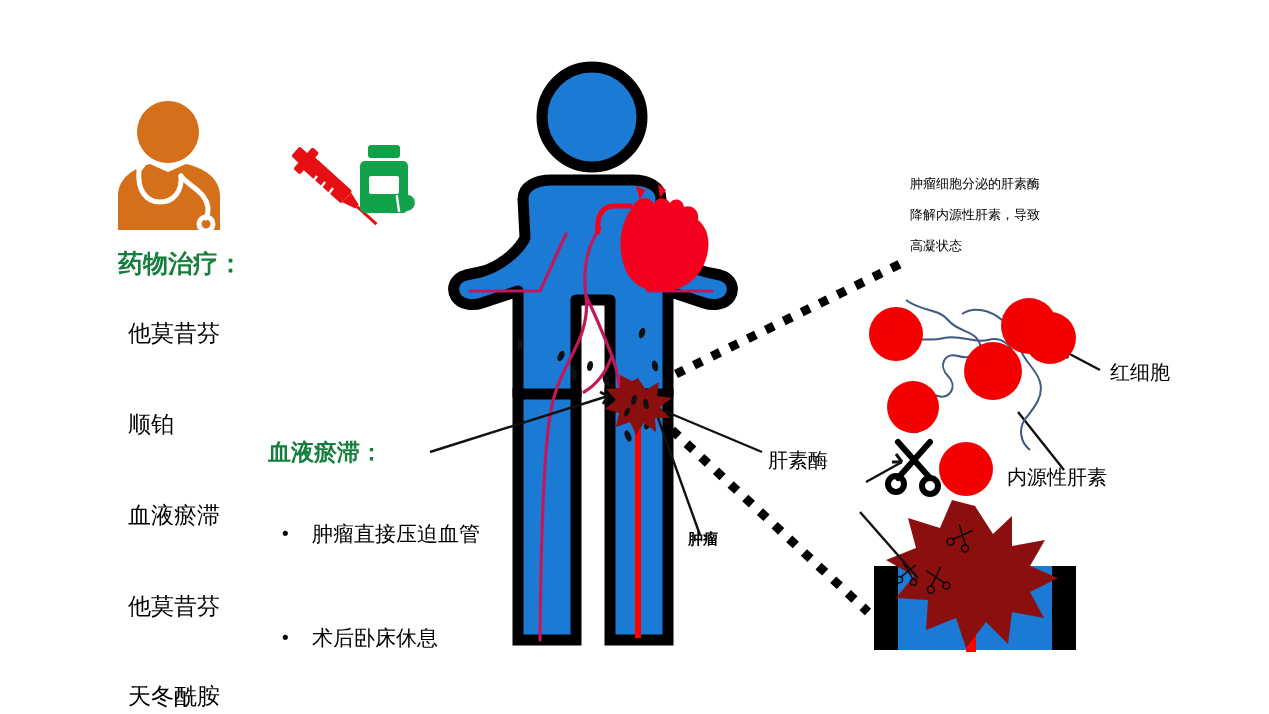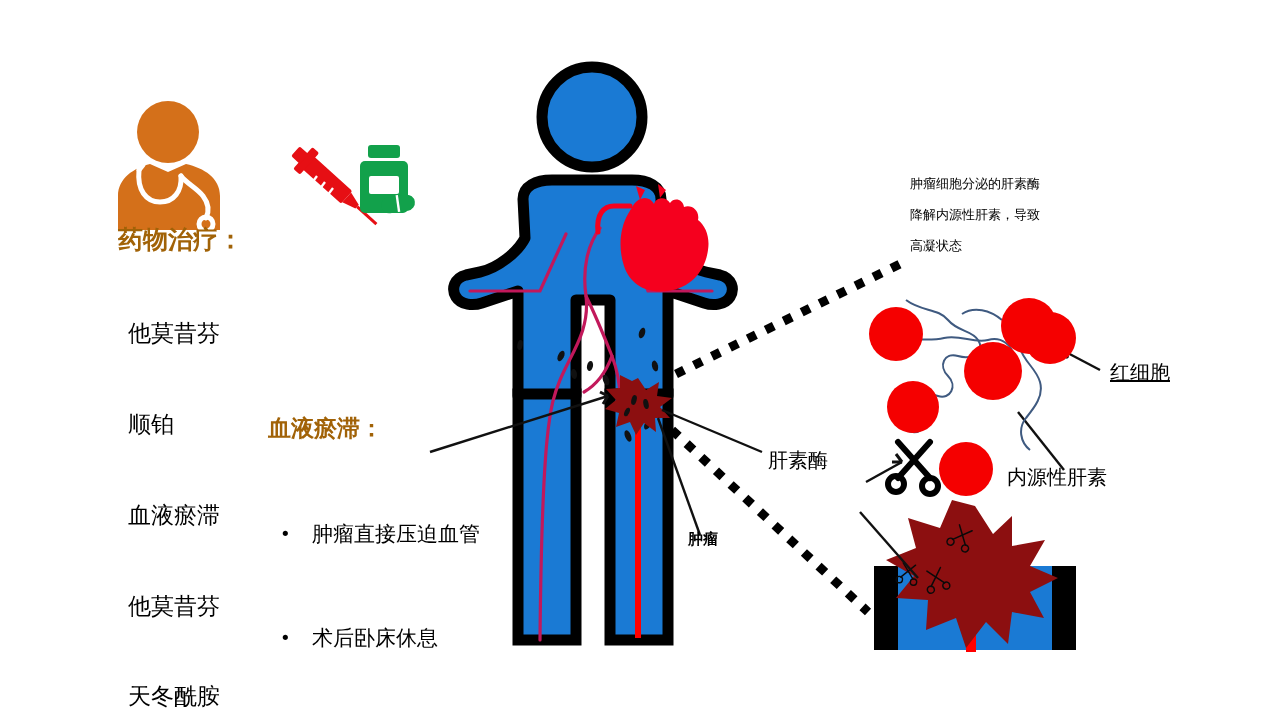--- a/index.html
+++ b/index.html
@@ -7,38 +7,38 @@
     width:1269px;height:714px;
     background:#ffffff;
     font-family:"DejaVu Sans","Liberation Sans",sans-serif;
     position:relative;overflow:hidden;
   }
   #stage{position:absolute;inset:0;}
   .layer{position:absolute;inset:0;}
   svg.layer{width:1269px;height:714px;}
 
   .txt{position:absolute;white-space:pre;line-height:1.28;color:#000;}
-  .heading{color:#a16207;font-weight:bold;}
+  .heading{color:#15803d;font-weight:bold;margin-top:24px;}
 
   
   #drug-heading{left:118px;top:224px;font-size:25px;letter-spacing:0px;}
   #drug-list{left:118px;top:258px;font-size:23px;}
   #drug-list .drug-item{display:block;line-height:32px;margin-left:10px;}
 
   
   #stasis-heading{left:268px;top:414px;font-size:23px;}
   #stasis-list{left:272px;top:448px;font-size:21px;list-style:none;margin:0;padding:0;}
   #stasis-list li{line-height:36px;position:relative;padding-left:40px;margin-top:14px;}
   #stasis-list li::before{
     content:"\2022";position:absolute;left:8px;top:0;font-size:18px;
   }
 
   
   #heparanase-note{left:910px;top:168px;font-size:13px;line-height:31px;}
-  #label-rbc{left:1110px;top:360px;font-size:20px;text-decoration:underline;}
+  #label-rbc{left:1110px;top:360px;font-size:20px;}
   #label-endo-heparin{left:1007px;top:465px;font-size:20px;}
   #label-heparanase{left:768px;top:448px;font-size:20px;}
   #label-tumor{left:688px;top:530px;font-size:15px;font-weight:bold;}
 </style>
 </head>
 <body>
 
 <div id="stage">
 
   <svg class="layer" viewBox="0 0 1269 714">

